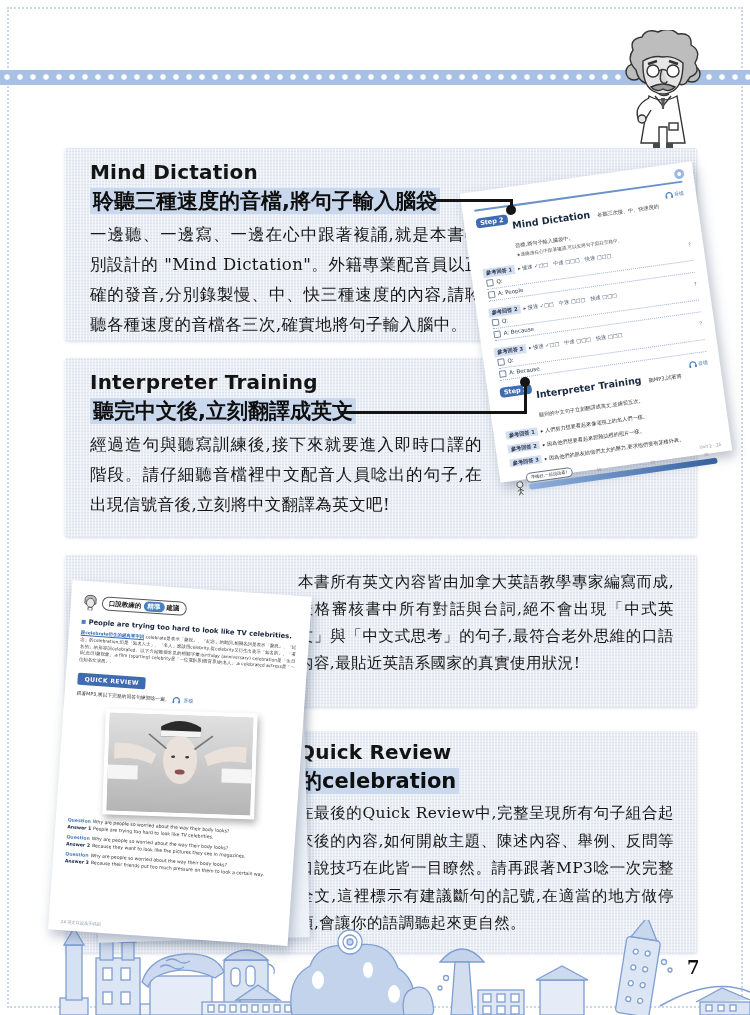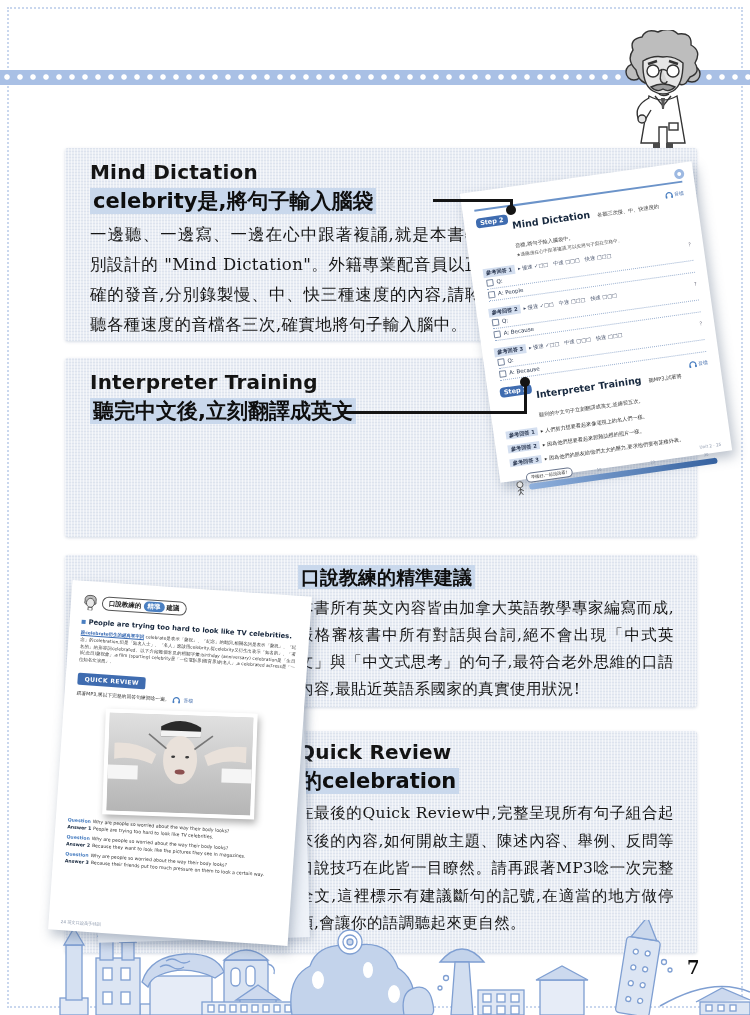--- a/index.html
+++ b/index.html
@@ -135,45 +135,45 @@
       <rect x="29" y="113" width="7" height="9" fill="#4a4a4a" stroke="none"></rect>
       <rect x="42" y="113" width="7" height="9" fill="#4a4a4a" stroke="none"></rect>
       <ellipse cx="31" cy="124" rx="7" ry="3" fill="#222" stroke="none"></ellipse>
       <ellipse cx="46" cy="124" rx="7" ry="3" fill="#222" stroke="none"></ellipse>
     </g>
   </svg>
 
   <section class="panel p1">
     <div class="panel-inner">
       <h2 class="h-en">Mind Dictation</h2>
-      <h3 class="h-zh"><span class="hl">celebrity是,將句子輸入腦袋</span></h3>
+      <h3 class="h-zh"><span class="hl">聆聽三種速度的音檔,將句子輸入腦袋</span></h3>
       <p class="bodytxt">一邊聽、一邊寫、一邊在心中跟著複誦,就是本書特別設計的 "Mind Dictation"。外籍專業配音員以正確的發音,分別錄製慢、中、快三種速度的內容,請聆聽各種速度的音檔各三次,確實地將句子輸入腦中。</p>
     </div>
   </section>
   <div id="callout1">
     <div class="c-h"></div>
       <div class="c-v"></div>
       <div class="c-dot"></div>
   </div>
 
   <section class="panel p2">
     <div class="panel-inner">
       <h2 class="h-en">Interpreter Training</h2>
       <h3 class="h-zh"><span class="hl">聽完中文後,立刻翻譯成英文</span></h3>
+      <p class="bodytxt">經過造句與聽寫訓練後,接下來就要進入即時口譯的階段。請仔細聽音檔裡中文配音人員唸出的句子,在出現信號音後,立刻將中文翻譯為英文吧!</p>
     </div>
   </section>
   <div id="callout2">
     <div class="c-h"></div>
       <div class="c-v"></div>
       <div class="c-dot"></div>
   </div>
 
   <section class="panel p3">
     <div class="panel-inner">
-      <h3 class="h-zh"><span class="hl">口說教練的精準建議</span></h3>
       <p class="bodytxt">本書所有英文內容皆由加拿大英語教學專家編寫而成,嚴格審核書中所有對話與台詞,絕不會出現「中式英文」與「中文式思考」的句子,最符合老外思維的口語內容,最貼近英語系國家的真實使用狀況!</p>
     </div>
   </section>
 
   <section class="panel p4">
     <div class="panel-inner">
       <h2 class="h-en">Quick Review</h2>
       <h3 class="h-zh"><span class="hl">的celebration</span></h3>
       <p class="bodytxt">在最後的Quick Review中,完整呈現所有句子組合起來後的內容,如何開啟主題、陳述內容、舉例、反問等口說技巧在此皆一目瞭然。請再跟著MP3唸一次完整全文,這裡標示有建議斷句的記號,在適當的地方做停頓,會讓你的語調聽起來更自然。</p>
     </div>

